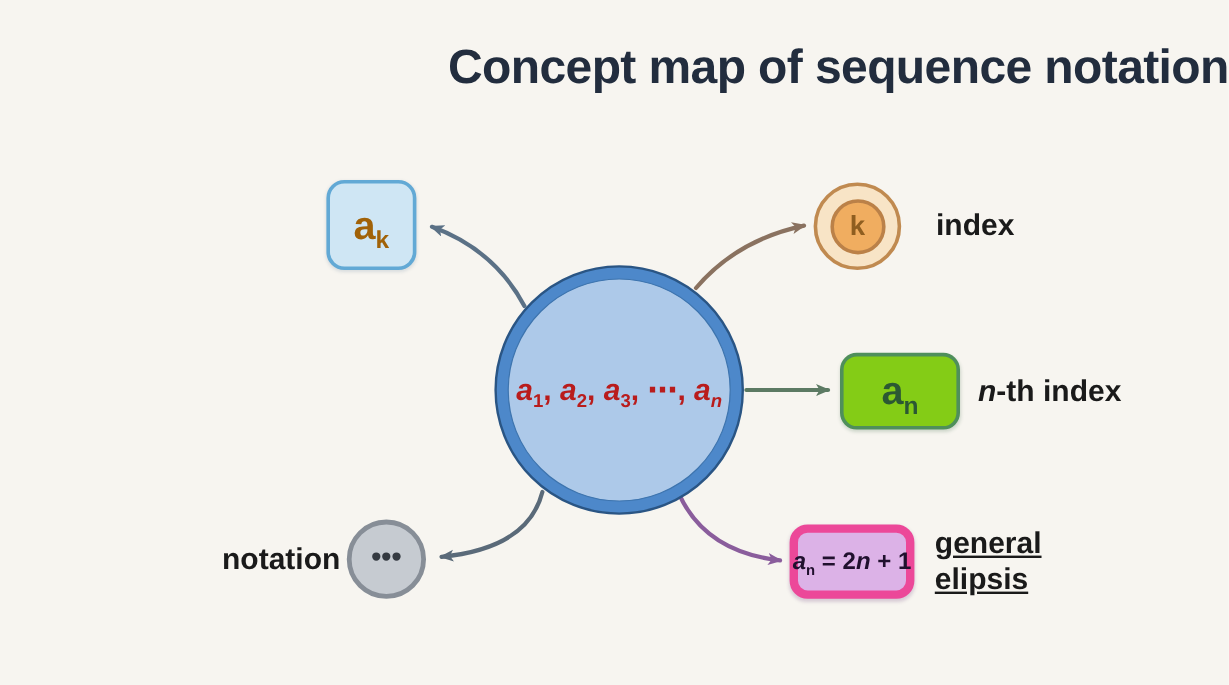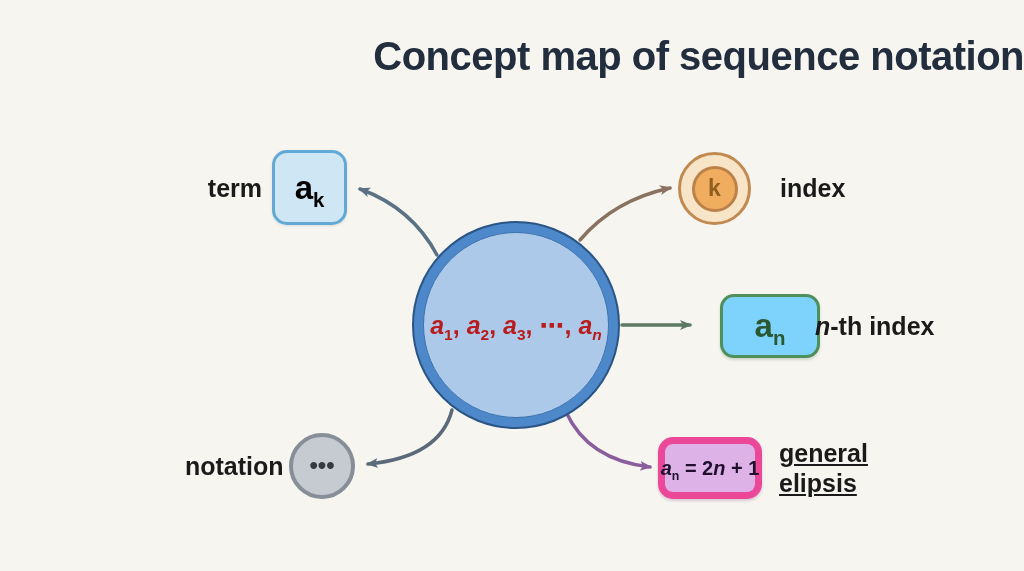--- a/index.html
+++ b/index.html
@@ -35,39 +35,39 @@
   }
   .right-align{text-align:right;}
   
   .term-box{
     position:absolute;left:272px;top:150px;width:75px;height:75px;
     box-sizing:border-box;border-radius:15px;
     background:#cfe6f4;border:3px solid #62a9d5;
     display:flex;align-items:center;justify-content:center;
     box-shadow:0 1px 3px rgba(40,80,120,0.15);
   }
-  .term-math{font-size:33px;font-weight:700;color:#000000;}
+  .term-math{font-size:33px;font-weight:700;color:#a16207;}
   
   .index-outer{
     position:absolute;left:678px;top:152px;width:73px;height:73px;
     box-sizing:border-box;border-radius:50%;
     background:#f8e4c6;border:3px solid #c08a50;
     display:flex;align-items:center;justify-content:center;
   }
   .index-inner{
     width:46px;height:46px;box-sizing:border-box;border-radius:50%;
     background:#f0ad60;border:3px solid #bb8148;
     display:flex;align-items:center;justify-content:center;
   }
   .index-symbol{font-size:23px;font-weight:600;color:#8f5e20;}
   
   .nth-box{
-    position:absolute;left:720px;top:294px;width:100px;height:64px;
+    position:absolute;left:700px;top:294px;width:100px;height:64px;
     box-sizing:border-box;border-radius:14px;
-    background:#7dd3fc;border:3px solid #4f8f5b;
+    background:#84cc16;border:3px solid #4f8f5b;
     display:flex;align-items:center;justify-content:center;
     box-shadow:0 2px 3px rgba(40,90,50,0.2);
   }
   .nth-math{font-size:33px;font-weight:700;color:#2b5833;}
   
   .ellipsis-circle{
     position:absolute;left:289px;top:433px;width:66px;height:66px;
     box-sizing:border-box;border-radius:50%;
     background:#c6cbd1;border:4px solid #878e97;
     display:flex;align-items:center;justify-content:center;
@@ -123,21 +123,20 @@
     <path d="M 452 410 Q 440 457 368 464" fill="none" stroke-width="3.5" stroke-linecap="round" marker-end="url(#ah-ellipsis)" stroke="#5a6a79"></path>
     <path d="M 566 412 Q 588 460 650 467" fill="none" stroke-width="3.5" stroke-linecap="round" marker-end="url(#ah-formula)" stroke="#8a5d9c"></path>
   </svg>
 
   <div class="center-outer">
     <div class="center-inner">
       <span class="center-math"><span class="it">a</span><sub>1</sub><span>, </span><span class="it">a</span><sub>2</sub><span>, </span><span class="it">a</span><sub>3</sub><span>, ⋯, </span><span class="it">a</span><sub class="it">n</sub></span>
     </div>
   </div>
 
-  <div class="node-label right-align label-term">term</div>
   <div class="term-box">
     <span class="term-math"><span>a</span><sub>k</sub></span>
   </div>
 
   <div class="index-outer">
     <div class="index-inner">
       <span class="index-symbol">k</span>
     </div>
   </div>
   <div class="node-label label-index">index</div>

